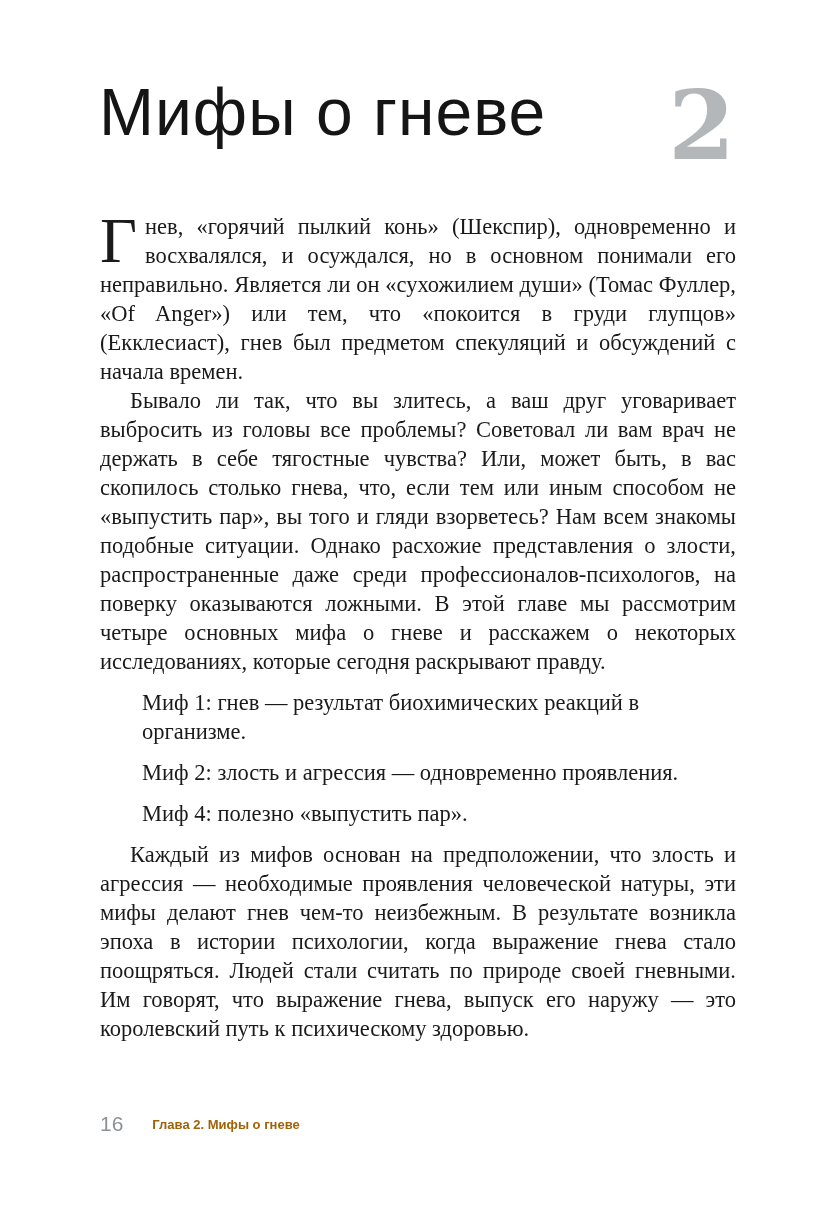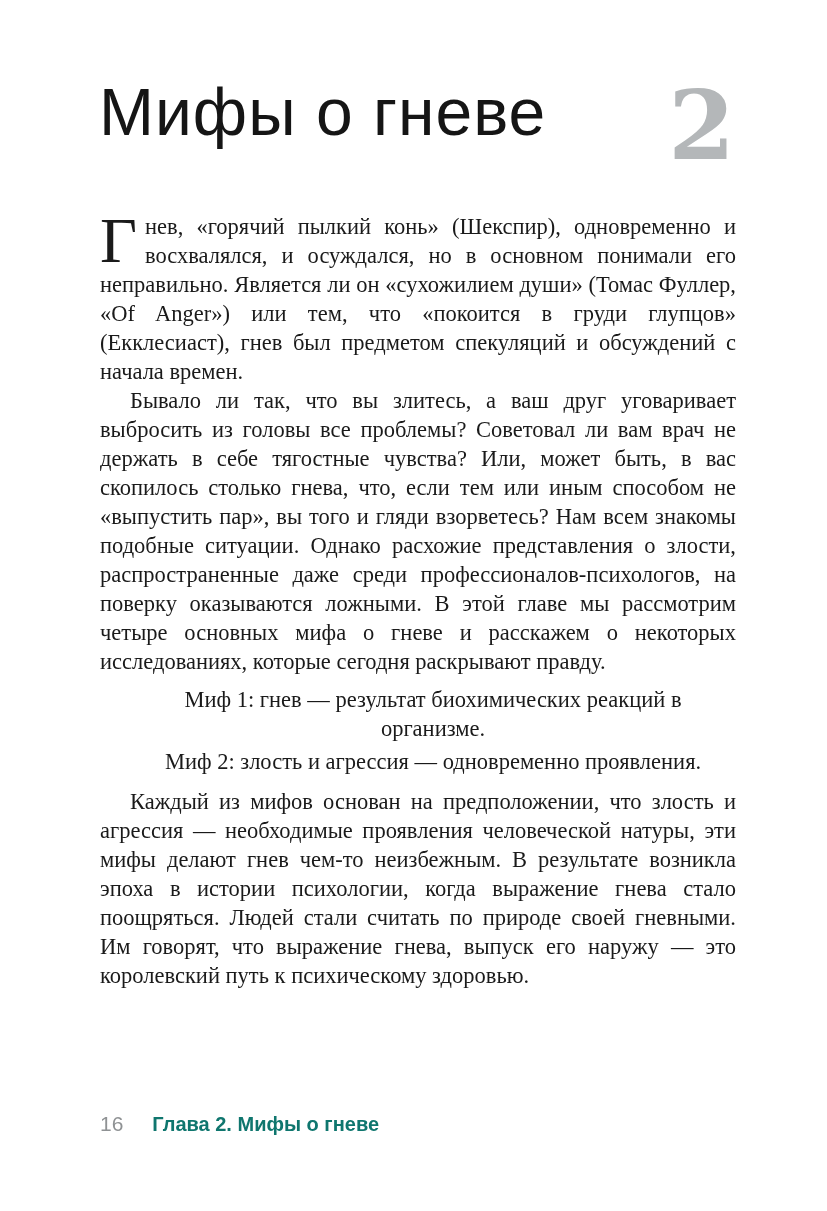--- a/index.html
+++ b/index.html
@@ -51,38 +51,38 @@
     line-height: 50px;
     padding: 4px 8px 0 0;
     color: #1a1a1a;
     font-family: "Liberation Serif", serif;
   }
   .myth-list {
     margin: 9px 0 11px 0;
     padding-left: 30px;
     text-align: left;
   }
-  .myth-list p { margin: 4px; text-align: center; }
+  .myth-list p { margin: 12px; }
   .page-footer {
     position: absolute;
     left: 100px;
     top: 1112px;
     display: flex;
     align-items: center;
     gap: 29px;
     font-family: "Liberation Sans", sans-serif;
   }
   .page-number {
     font-size: 21px;
     color: #8f9294;
   }
   .running-title {
-    font-size: 20px;
+    font-size: 13px;
     font-weight: 700;
-    color: #0f766e;
+    color: #a16207;
     letter-spacing: 0;
   }
 </style>
 </head>
 <body>
 
 <div class="page">
 
   <h1 class="chapter-title">Мифы о гневе</h1>
 
@@ -90,20 +90,21 @@
 
   <main class="body-text">
 
     <p class="para"><span class="dropcap">Г</span><span>нев, «горячий пылкий конь» (Шекспир), одновременно и восхвалялся, и осуждался, но в основном понимали его неправильно. Является ли он «сухожилием души» (Томас Фуллер, «Of Anger») или тем, что «покоится в груди глупцов» (Екклесиаст), гнев был предметом спекуляций и обсуждений с начала времен.</span></p>
 
     <p class="para indent">Бывало ли так, что вы злитесь, а ваш друг уговаривает выбросить из головы все проблемы? Советовал ли вам врач не держать в себе тягостные чувства? Или, может быть, в вас скопилось столько гнева, что, если тем или иным способом не «выпустить пар», вы того и гляди взорветесь? Нам всем знакомы подобные ситуации. Однако расхожие представления о злости, распространенные даже среди профессионалов-психологов, на поверку оказываются ложными. В этой главе мы рассмотрим четыре основных мифа о гневе и расскажем о некоторых исследованиях, которые сегодня раскрывают правду.</p>
 
     <div class="myth-list">
       <p>Миф 1: гнев — результат биохимических реакций в организме.</p>
       <p>Миф 2: злость и агрессия — одновременно проявления.</p>
+      <p>Миф 4: полезно «выпустить пар».</p>
     </div>
 
     <p class="para indent">Каждый из мифов основан на предположении, что злость и агрессия — необходимые проявления человеческой натуры, эти мифы делают гнев чем-то неизбежным. В результате возникла эпоха в истории психологии, когда выражение гнева стало поощряться. Людей стали считать по природе своей гневными. Им говорят, что выражение гнева, выпуск его наружу — это королевский путь к психическому здоровью.</p>
 
 
   </main>
 
   <footer class="page-footer">
     <span class="page-number">16</span>
     <span class="running-title">Глава 2. Мифы о гневе</span>

